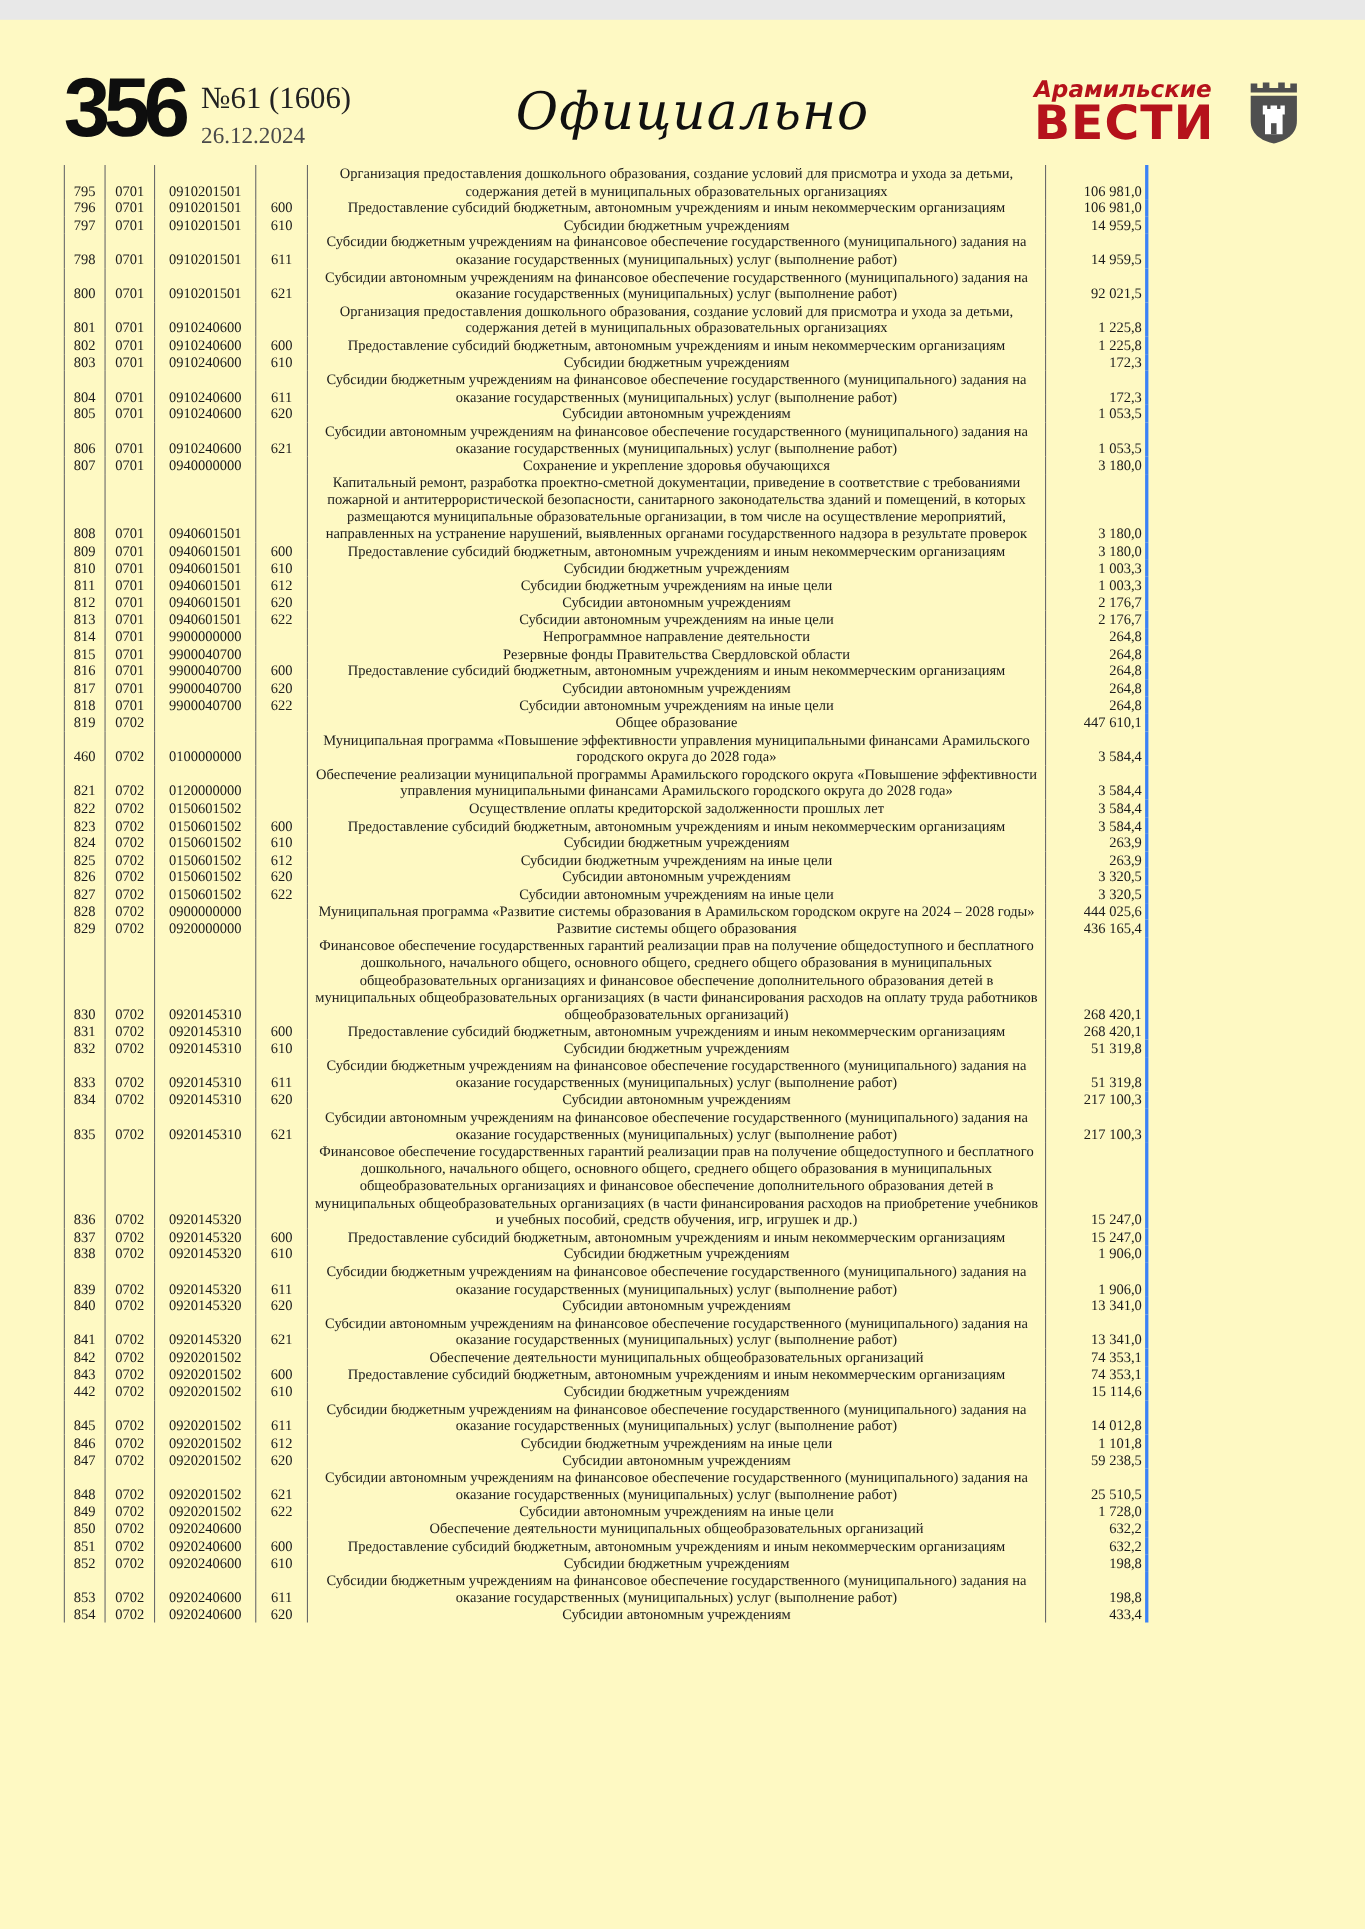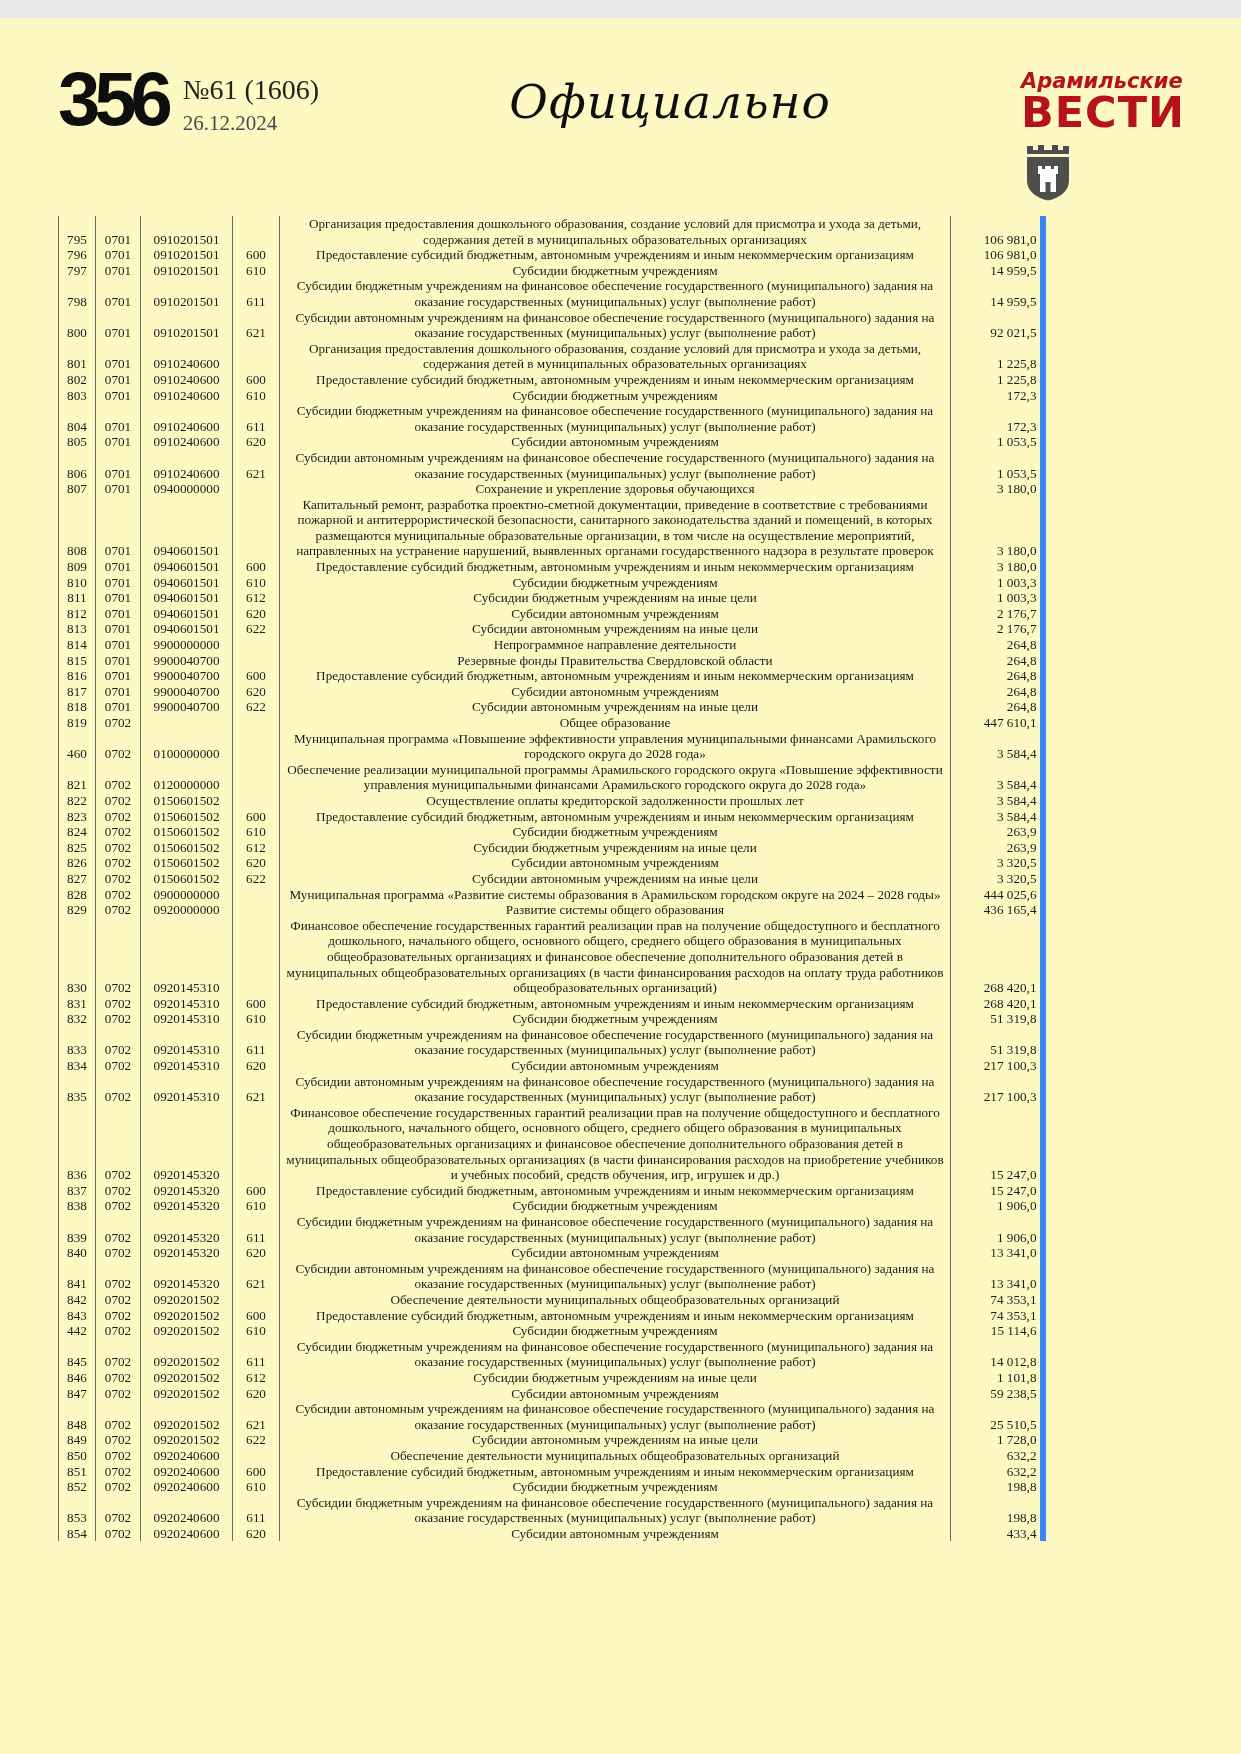--- a/index.html
+++ b/index.html
@@ -14,40 +14,40 @@
     font-family:"Liberation Sans", sans-serif; font-weight:bold;
     font-size:76px; line-height:62px; letter-spacing:-6px; color:#0e0e0e;
   }
   .issue-block { margin-left:16px; padding-top:6px; }
   .issue { font-size:28px; color:#222; }
   .date  { font-size:21px; color:#4a4a4a; margin-top:5px; }
   .section-title {
     flex:1; text-align:center; font-family:"DejaVu Serif", serif;
     font-style:italic; font-size:47px; color:#101010; padding-top:6px; letter-spacing:1px;
   }
-  .brand { display:flex; align-items:flex-start; gap:8px; padding-top:2px;flex-direction:column; }
+  .brand { display:flex; align-items:flex-start; gap:27px; padding-top:2px; }
   .brand-top {
     font-family:"DejaVu Sans", sans-serif; font-weight:bold; font-style:italic;
     font-size:21px; color:#b5121b; line-height:22px;
   }
   .brand-bottom {
     font-family:"DejaVu Sans", sans-serif; font-weight:bold;
     font-size:43px; line-height:40px; letter-spacing:1px; color:#b5121b;
   }
   .emblem { display:block; }
   
   .budget-table {
     margin-left:58px; width:984px; border-collapse:collapse; table-layout:fixed;
     font-size:13.2px;
   }
   .budget-table td {
     vertical-align:bottom; padding:0 3px; line-height:15.6px;
     border-left:1px solid #6b6b6b; word-wrap:break-word;
   }
-  .budget-table td:last-child { border-right:6px solid #3b82f6; }
+  .budget-table td:last-child { border-right:3px solid #3b82f6; }
   .c-num, .c-rz, .c-csr, .c-vr { text-align:center; }
   .c-name { text-align:center; }
   .c-sum  { text-align:right; padding-right:5px; }
 </style>
 </head>
 <body>
 
 <div class="page">
 
   <header class="masthead">

